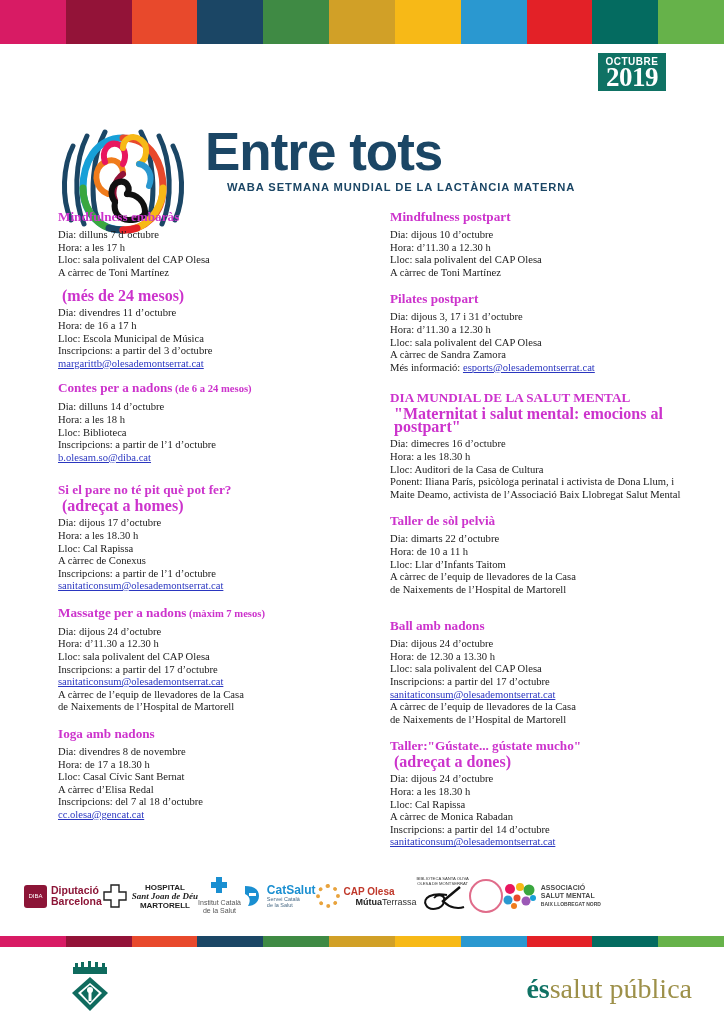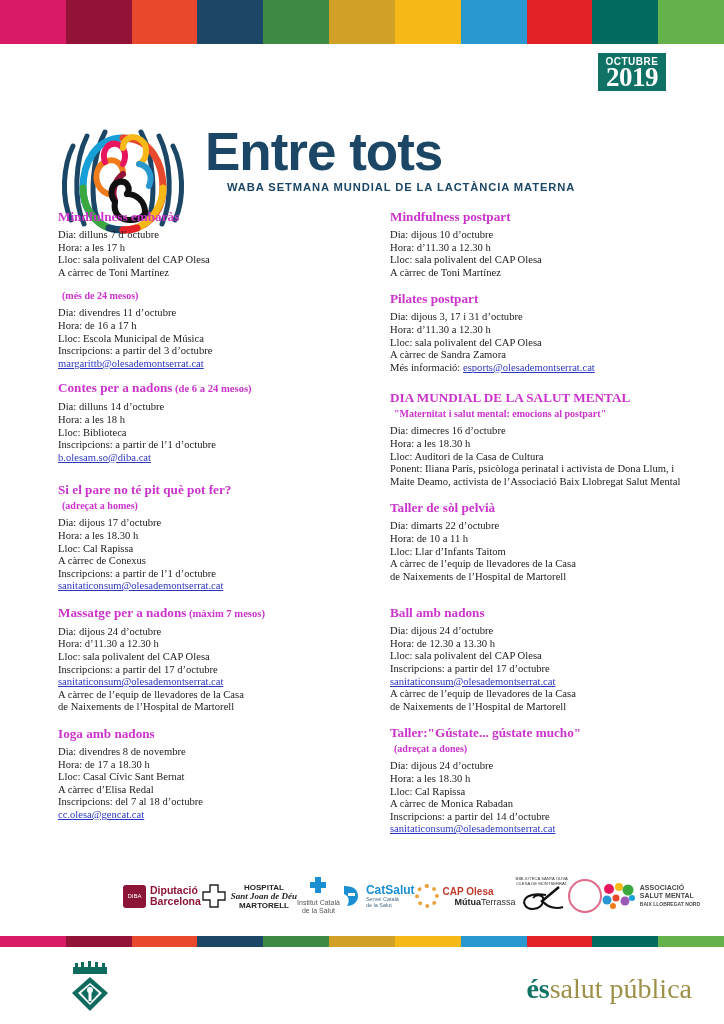--- a/index.html
+++ b/index.html
@@ -111,21 +111,21 @@
     margin-bottom: 2px;
   }
   .ev-title .sub-inline {
     font-size: 10.6px;
     font-weight: bold;
   }
   .ev-title2 {
     color: #cc33cc;
     font-family: "Liberation Serif", serif;
     font-weight: bold;
-    font-size: 10px;
+    font-size: 16px;
     line-height: 13px;
     padding-left: 4px;
     margin-bottom: 3px;
   }
   .ev-lines {
     font-family: "Liberation Serif", serif;
     font-size: 10.6px;
     line-height: 12.6px;
     color: #1a1a1a;
     margin-top: 5px;
@@ -136,21 +136,21 @@
     text-decoration: underline;
   }
 
   
   .logos {
     position: absolute;
     left: 0; top: 862px;
     width: 724px; height: 68px;
     display: flex;
     align-items: center;
-    justify-content: flex-end;
+    justify-content: flex-start;
     padding: 0 24px;
   }
   .logo-item {
     display: flex;
     align-items: center;
     gap: 4px;
   }
   .diba-shield {
     width: 23px; height: 23px;
     background: #8c1537;

